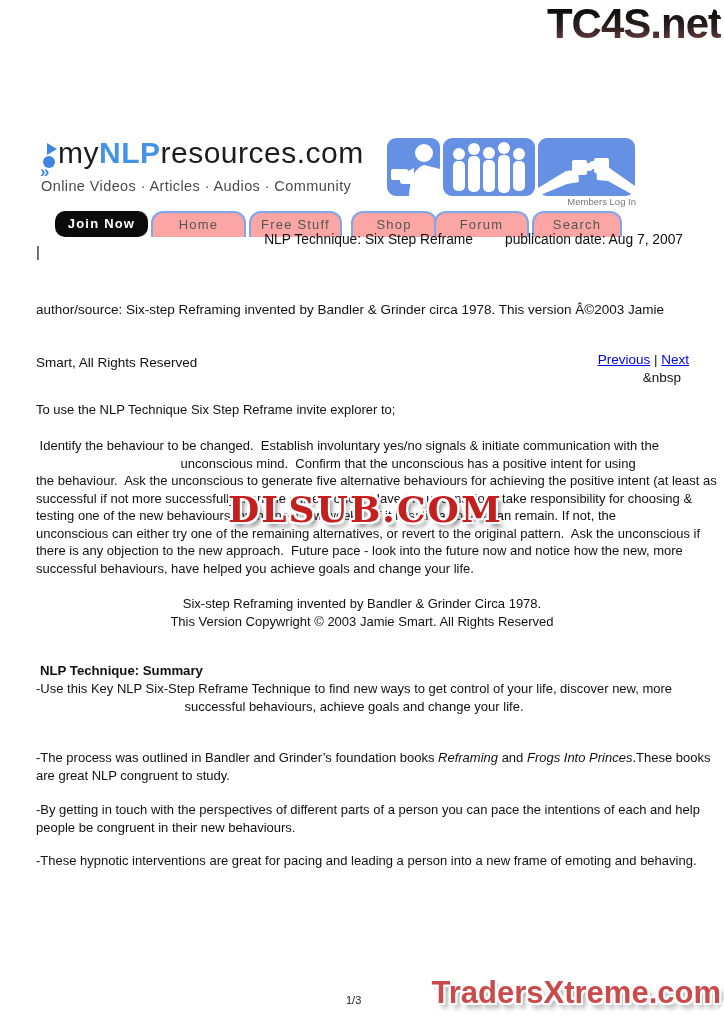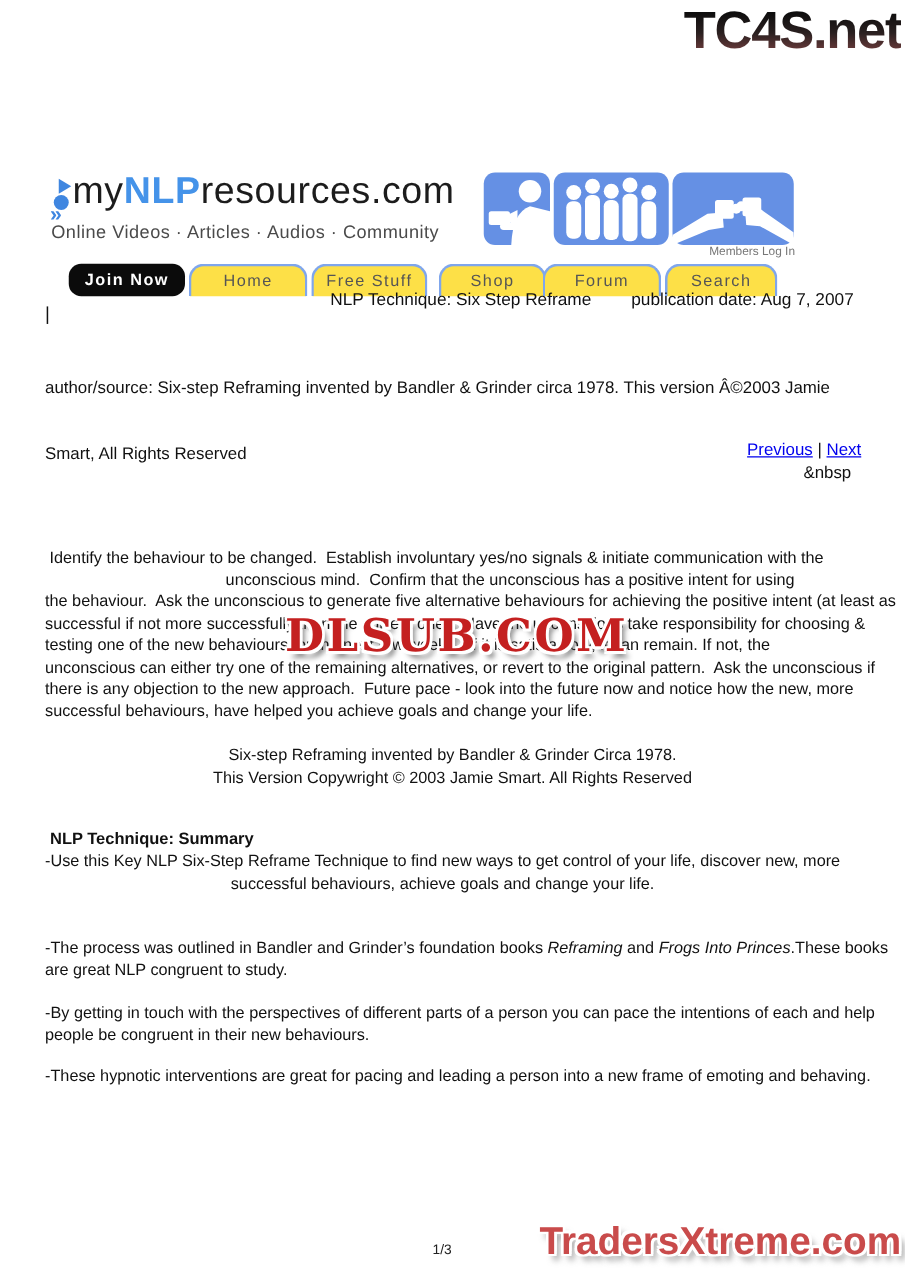--- a/index.html
+++ b/index.html
@@ -1,17 +1,17 @@
 <!DOCTYPE html>
 <html><head>
 <meta charset="utf-8">
 <style>
   html,body{margin:0;padding:0;background:#fff;}
   #page{position:relative;width:724px;height:1024px;background:#ffffff;overflow:hidden;
-        font-family:"Liberation Sans",sans-serif;color:#111;}
+        font-family:"Liberation Sans",sans-serif;color:#111;border-radius:31px;}
 
   
   .tc4s{position:absolute;top:0px;right:3px;font-size:42px;font-weight:bold;letter-spacing:-1px;
         background:linear-gradient(#0d0d0d 20%,#2a2020 55%,#8a4848 100%);
         -webkit-background-clip:text;background-clip:text;color:transparent;
         font-family:"Liberation Sans",sans-serif;}
 
   
   .logo-icon-tri{position:absolute;left:47px;top:143px;width:0;height:0;
         border-left:10px solid #3f86e0;border-top:6px solid transparent;border-bottom:6px solid transparent;}
@@ -22,21 +22,21 @@
   .tagline{position:absolute;left:41px;top:178px;font-size:14.5px;color:#4a4a4a;letter-spacing:.4px;}
 
   .imgbox{position:absolute;top:138px;height:58px;background:#6590e4;border-radius:9px;}
   .imgbox svg{display:block;width:100%;height:100%;}
   .members{position:absolute;top:196px;left:540px;width:96px;text-align:right;font-size:9.5px;color:#777;}
 
   
   .tab{position:absolute;top:211px;height:26px;box-sizing:border-box;text-align:center;
        font-size:13px;letter-spacing:1.2px;color:#555;line-height:24px;}
   .tab-join{left:55px;width:93px;background:#0b0b0b;color:#fff;font-weight:bold;border-radius:10px;line-height:26px;}
-  .tab-plain{background:#fde047;border:2px solid #7fa6ec;border-bottom:none;border-radius:12px 12px 0 0;}
+  .tab-plain{background:#fca5a5;border:2px solid #7fa6ec;border-bottom:none;border-radius:12px 12px 0 0;}
   .t1{left:151px;width:95px;} .t2{left:249px;width:93px;} .t3{left:341px;width:86px;margin-left:10px;}
   .t4{left:434px;width:95px;} .t5{left:532px;width:90px;}
 
   
   .title-line{position:absolute;top:232px;left:0;width:683px;text-align:right;font-size:13.8px;white-space:pre;}
   .title-line .t-bold{font-weight:normal;}
   .title-line .t-date{margin-left:12px;padding-left:20px;}
   .pipe{position:absolute;left:36px;top:243px;font-size:15px;}
   .author{position:absolute;left:36px;top:266px;font-size:13.5px;line-height:17.5px;white-space:pre;}
 
@@ -131,20 +131,21 @@
   <div class="pipe">|</div>
 
   <div class="author">
     <div>author/source: Six-step Reframing invented by Bandler &amp; Grinder circa 1978. This version Â©2003 Jamie</div>
     <div>Smart, All Rights Reserved</div>
   </div>
 
   <div class="prevnext"><a>Previous</a><span style="white-space:pre;"> | </span><a>Next</a></div>
   <div class="nbsp-txt">&amp;nbsp</div>
 
+  <div class="intro">To use the NLP Technique Six Step Reframe invite explorer to;</div>
 
   <div class="bodyblock">
     <div> Identify the behaviour to be changed.  Establish involuntary yes/no signals &amp; initiate communication with the</div>
     <div>                                        unconscious mind.  Confirm that the unconscious has a positive intent for using</div>
     <div>the behaviour.  Ask the unconscious to generate five alternative behaviours for achieving the positive intent (at least as</div>
     <div>successful if not more successfully than the current one).  Have the unconscious take responsibility for choosing &amp;</div>
     <div>testing one of the new behaviours for the next few weeks.  If it is satisfactory, it can remain. If not, the</div>
     <div>unconscious can either try one of the remaining alternatives, or revert to the original pattern.  Ask the unconscious if</div>
     <div>there is any objection to the new approach.  Future pace - look into the future now and notice how the new, more</div>
     <div>successful behaviours, have helped you achieve goals and change your life.</div>

